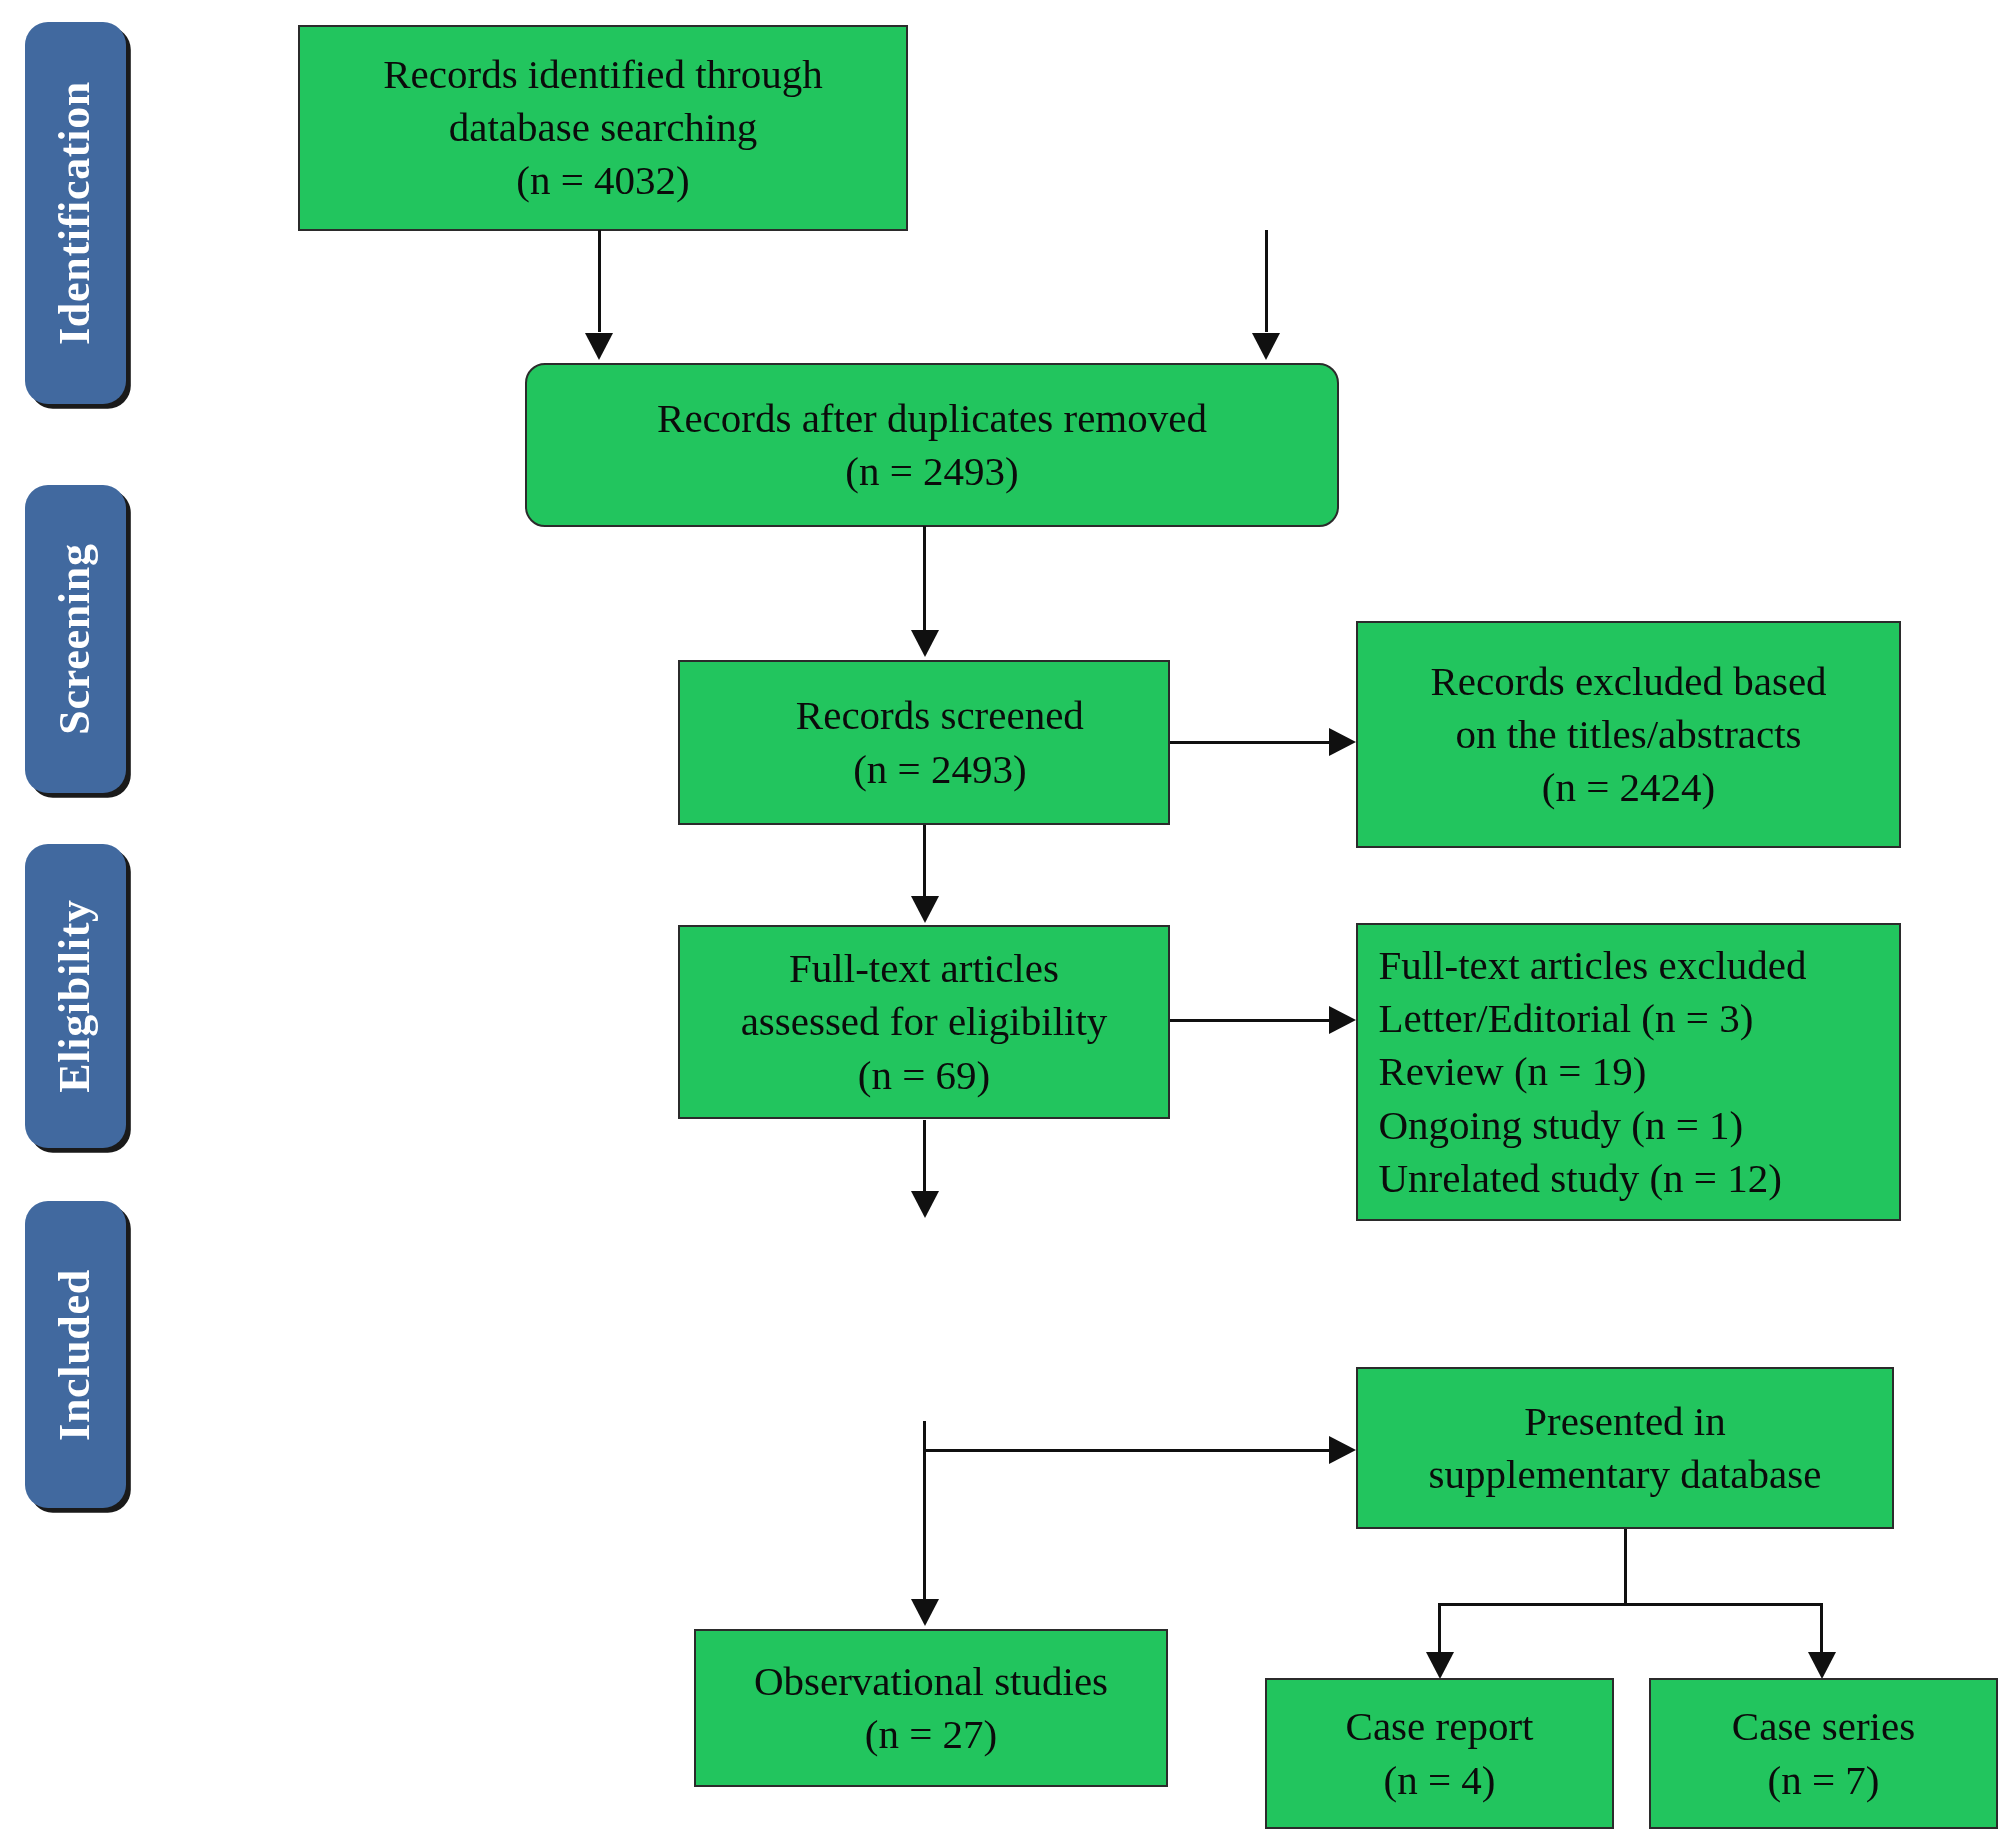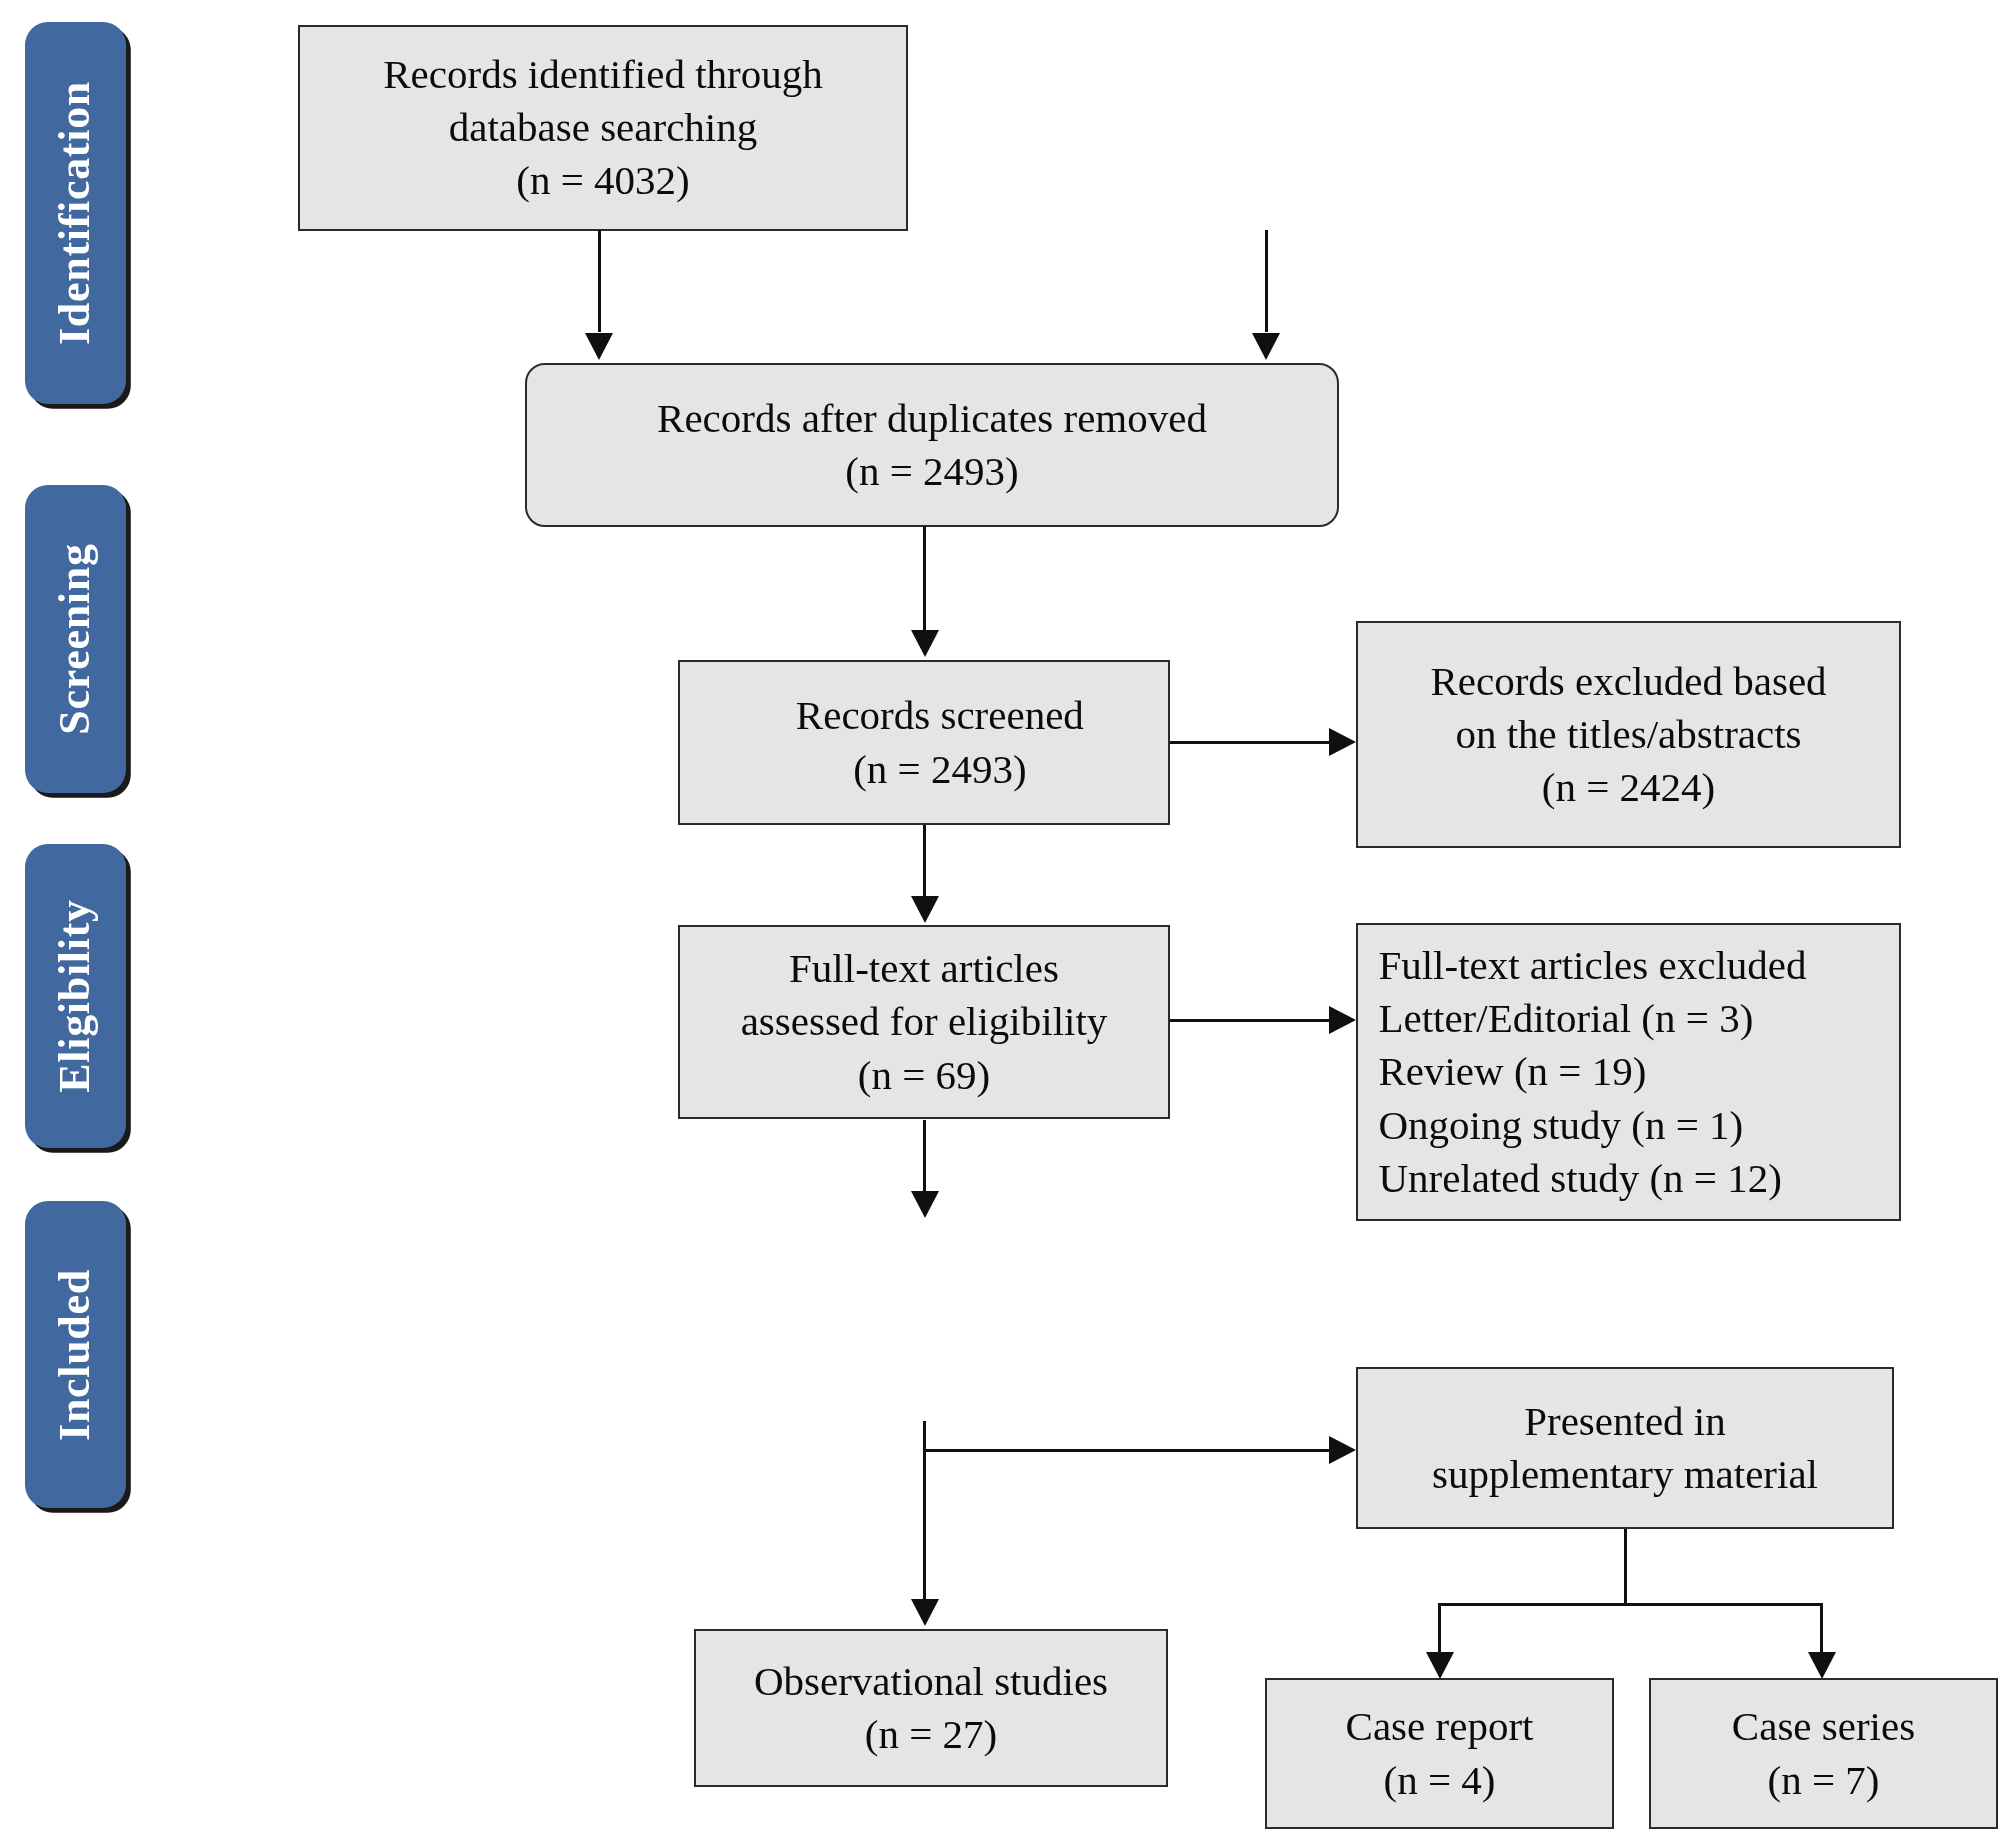--- a/index.html
+++ b/index.html
@@ -33,21 +33,21 @@
     color: #ffffff;
     font-weight: bold;
     font-size: 44px;
     letter-spacing: 0.7px;
     line-height: 1;
   }
 
   
   .node {
     position: absolute;
-    background: #e5e5e5;
+    background: #22c55e;
     border: 2.7px solid #2b2b2b;
     box-sizing: border-box;
     display: flex;
     align-items: center;
     justify-content: center;
     padding: 6.8px 12.3px;
   }
   .node .node-text {
     text-align: center;
     font-size: 41px;
@@ -172,21 +172,21 @@
 
 
   <div class="vline" style="left:923px; top:1421px; width:3.4px; height:179px;"></div>
   <div class="arrow-down" style="left:911px; top:1599px;"></div>
 
   <div class="hline" style="left:923px; top:1449px; width:406px; height:3.4px;"></div>
   <div class="arrow-right" style="left:1329px; top:1436px;"></div>
 
   <div class="node" style="left:1356px; top:1367px; width:538px; height:162px;">
     <span class="node-text">Presented in
-supplementary material</span>
+supplementary database</span>
   </div>
 
   <div class="vline" style="left:1624px; top:1529px; width:3.4px; height:76px;"></div>
   <div class="hline" style="left:1438px; top:1603px; width:385px; height:3.4px;"></div>
   <div class="vline" style="left:1438px; top:1603px; width:3.4px; height:49px;"></div>
   <div class="arrow-down" style="left:1426px; top:1652px;"></div>
   <div class="vline" style="left:1820px; top:1603px; width:3.4px; height:49px;"></div>
   <div class="arrow-down" style="left:1808px; top:1652px;"></div>
 
   <div class="node" style="left:694px; top:1629px; width:474px; height:158px;">

